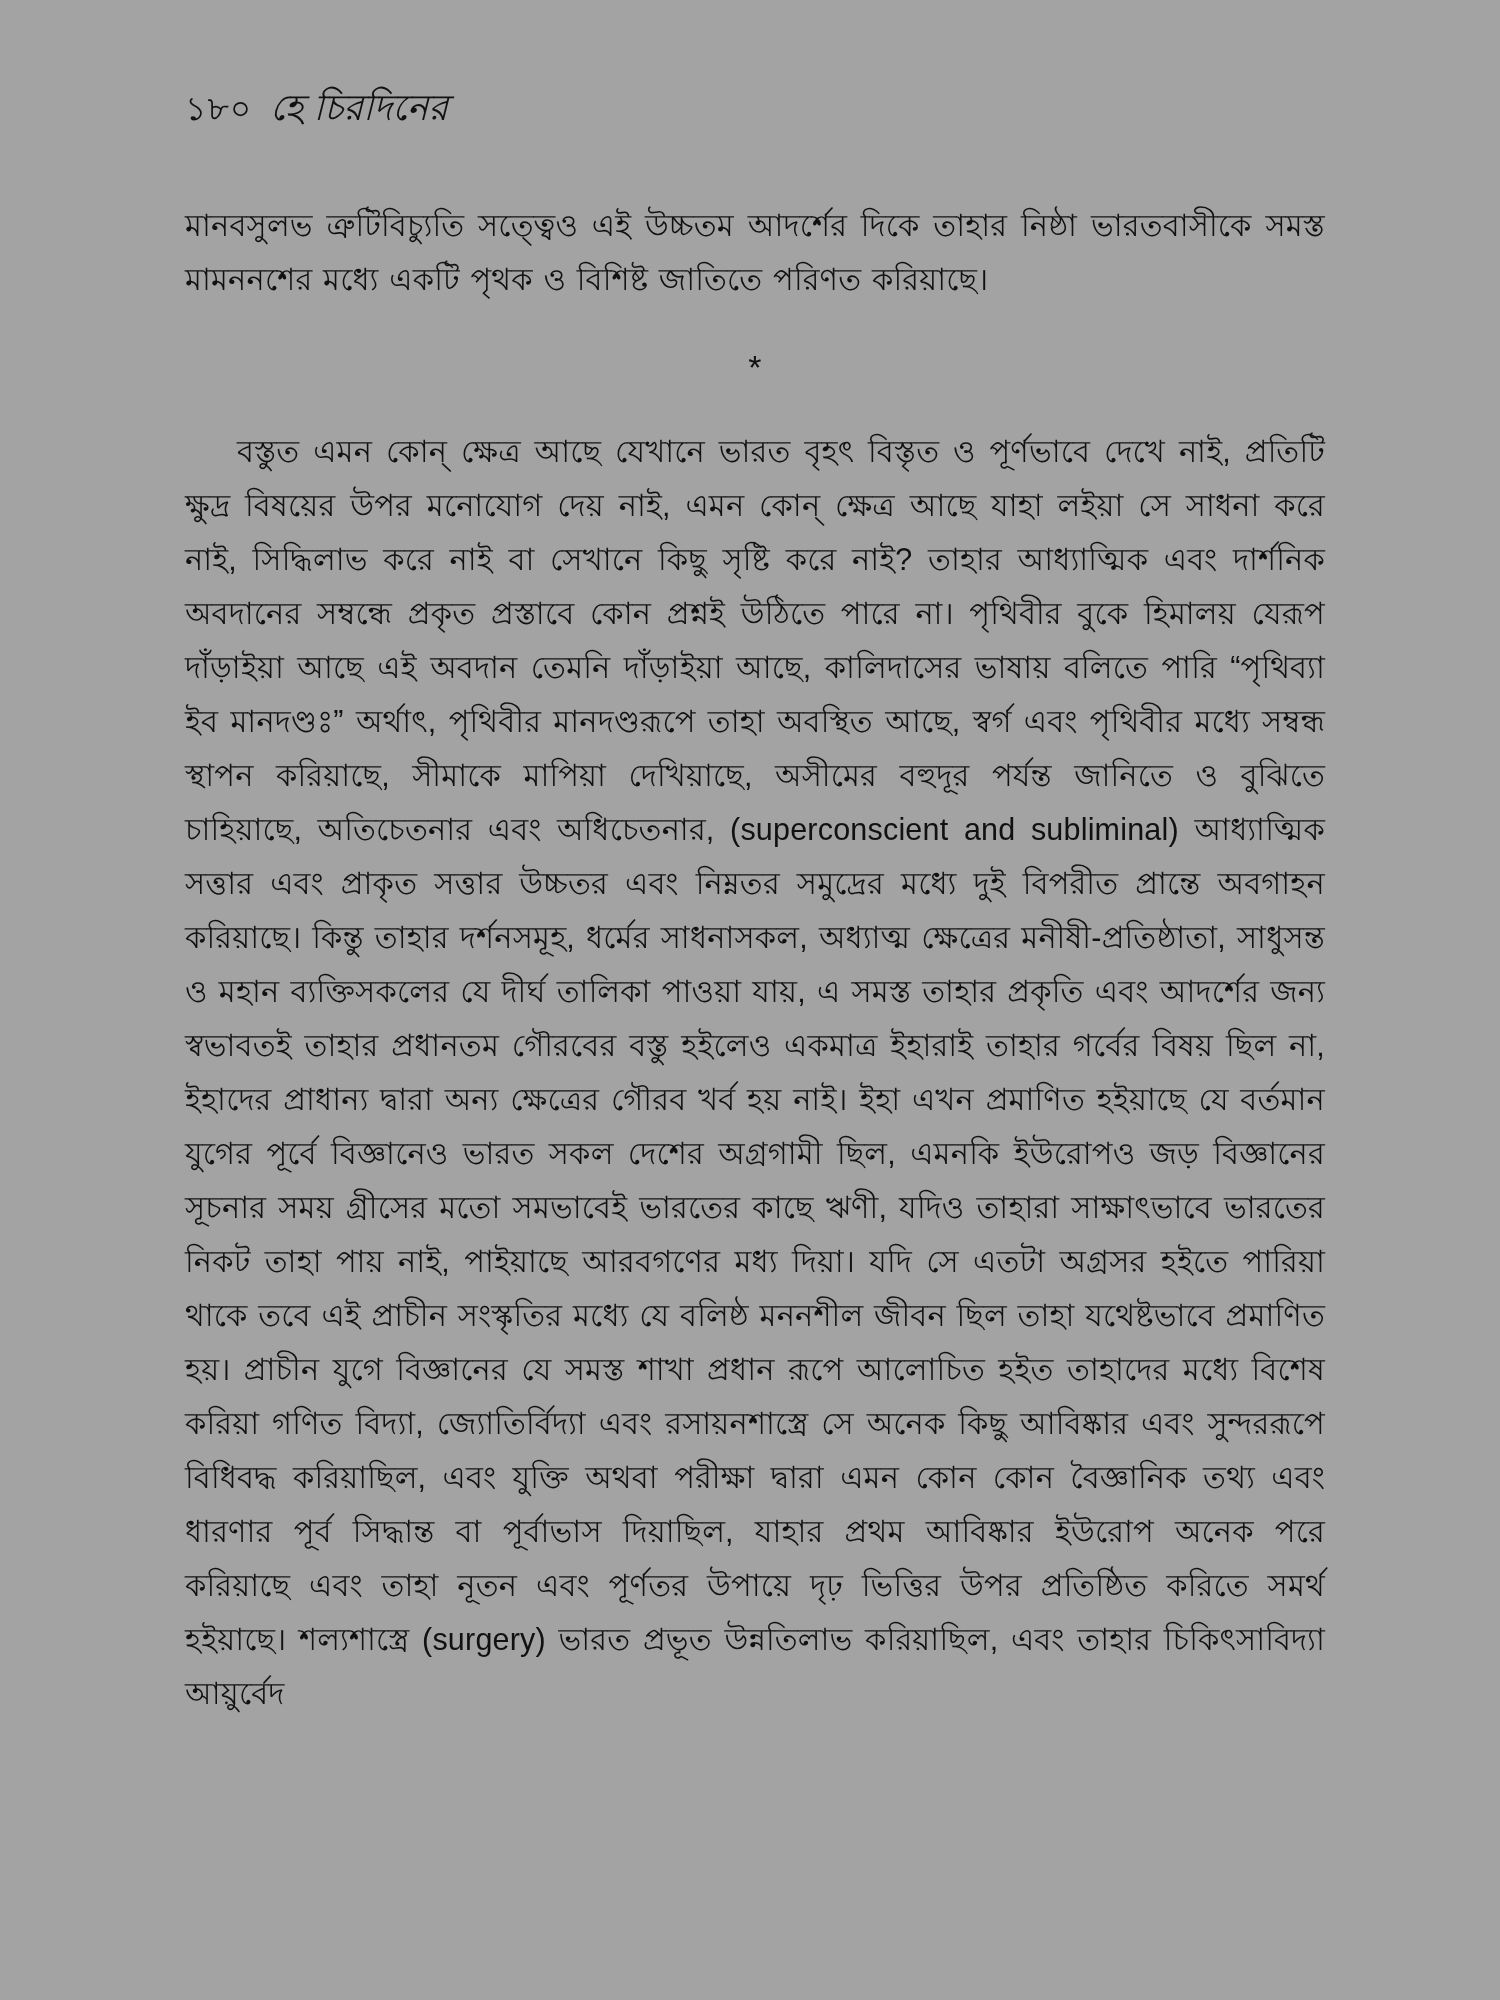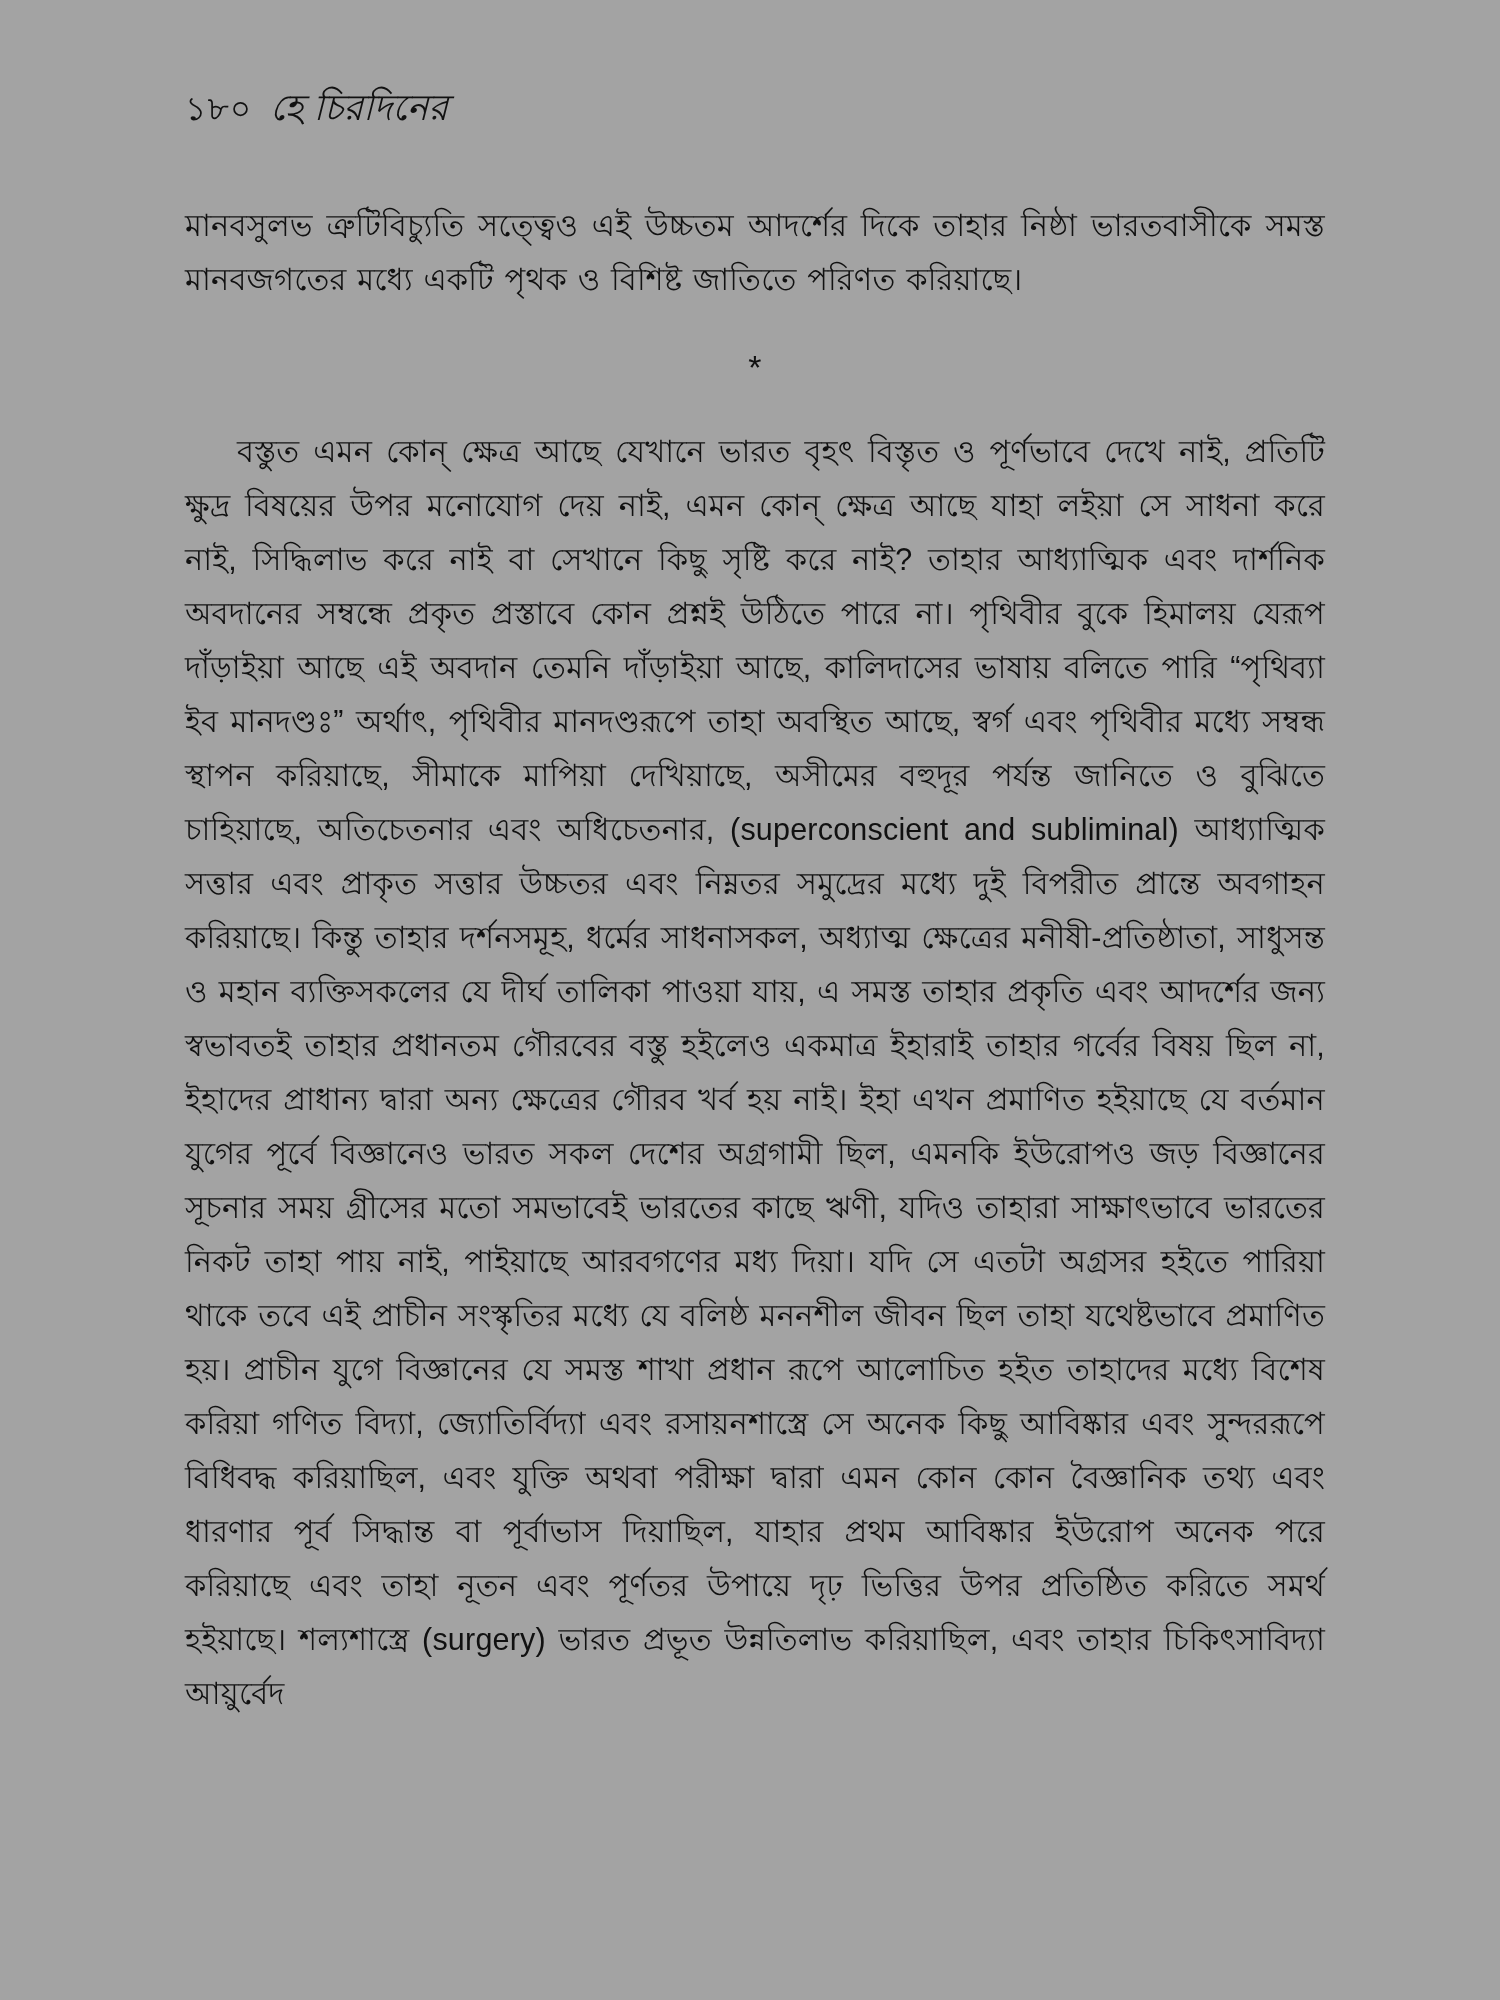--- a/index.html
+++ b/index.html
@@ -68,21 +68,21 @@
 
 <div class="page">
   <div class="page-inner">
 
     <div class="running-head">
       <span class="page-number">১৮০</span>
       <span class="head-title">হে চিরদিনের</span>
     </div>
 
     <div class="body-text">
-      <p class="para-1">মানবসুলভ ত্রুটিবিচ্যুতি সত্ত্বেও এই উচ্চতম আদর্শের দিকে তাহার নিষ্ঠা ভারতবাসীকে সমস্ত মানবজগতের মধ্যে একটি পৃথক ও বিশিষ্ট জাতিতে পরিণত করিয়াছে।</p>
+      <p class="para-1">মানবসুলভ ত্রুটিবিচ্যুতি সত্ত্বেও এই উচ্চতম আদর্শের দিকে তাহার নিষ্ঠা ভারতবাসীকে সমস্ত মামননশের মধ্যে একটি পৃথক ও বিশিষ্ট জাতিতে পরিণত করিয়াছে।</p>
 
       <div class="separator">*</div>
 
       <p class="para-2">বস্তুত এমন কোন্‌ ক্ষেত্র আছে যেখানে ভারত বৃহৎ বিস্তৃত ও পূর্ণভাবে দেখে নাই, প্রতিটি ক্ষুদ্র বিষয়ের উপর মনোযোগ দেয় নাই, এমন কোন্‌ ক্ষেত্র আছে যাহা লইয়া সে সাধনা করে নাই, সিদ্ধিলাভ করে নাই বা সেখানে কিছু সৃষ্টি করে নাই? তাহার আধ্যাত্মিক এবং দার্শনিক অবদানের সম্বন্ধে প্রকৃত প্রস্তাবে কোন প্রশ্নই উঠিতে পারে না। পৃথিবীর বুকে হিমালয় যেরূপ দাঁড়াইয়া আছে এই অবদান তেমনি দাঁড়াইয়া আছে, কালিদাসের ভাষায় বলিতে পারি “পৃথিব্যা ইব মানদণ্ডঃ” অর্থাৎ, পৃথিবীর মানদণ্ডরূপে তাহা অবস্থিত আছে, স্বর্গ এবং পৃথিবীর মধ্যে সম্বন্ধ স্থাপন করিয়াছে, সীমাকে মাপিয়া দেখিয়াছে, অসীমের বহুদূর পর্যন্ত জানিতে ও বুঝিতে চাহিয়াছে, অতিচেতনার এবং অধিচেতনার, (superconscient and subliminal) আধ্যাত্মিক সত্তার এবং প্রাকৃত সত্তার উচ্চতর এবং নিম্নতর সমুদ্রের মধ্যে দুই বিপরীত প্রান্তে অবগাহন করিয়াছে। কিন্তু তাহার দর্শনসমূহ, ধর্মের সাধনাসকল, অধ্যাত্ম ক্ষেত্রের মনীষী-প্রতিষ্ঠাতা, সাধুসন্ত ও মহান ব্যক্তিসকলের যে দীর্ঘ তালিকা পাওয়া যায়, এ সমস্ত তাহার প্রকৃতি এবং আদর্শের জন্য স্বভাবতই তাহার প্রধানতম গৌরবের বস্তু হইলেও একমাত্র ইহারাই তাহার গর্বের বিষয় ছিল না, ইহাদের প্রাধান্য দ্বারা অন্য ক্ষেত্রের গৌরব খর্ব হয় নাই। ইহা এখন প্রমাণিত হইয়াছে যে বর্তমান যুগের পূর্বে বিজ্ঞানেও ভারত সকল দেশের অগ্রগামী ছিল, এমনকি ইউরোপও জড় বিজ্ঞানের সূচনার সময় গ্রীসের মতো সমভাবেই ভারতের কাছে ঋণী, যদিও তাহারা সাক্ষাৎভাবে ভারতের নিকট তাহা পায় নাই, পাইয়াছে আরবগণের মধ্য দিয়া। যদি সে এতটা অগ্রসর হইতে পারিয়া থাকে তবে এই প্রাচীন সংস্কৃতির মধ্যে যে বলিষ্ঠ মননশীল জীবন ছিল তাহা যথেষ্টভাবে প্রমাণিত হয়। প্রাচীন যুগে বিজ্ঞানের যে সমস্ত শাখা প্রধান রূপে আলোচিত হইত তাহাদের মধ্যে বিশেষ করিয়া গণিত বিদ্যা, জ্যোতির্বিদ্যা এবং রসায়নশাস্ত্রে সে অনেক কিছু আবিষ্কার এবং সুন্দররূপে বিধিবদ্ধ করিয়াছিল, এবং যুক্তি অথবা পরীক্ষা দ্বারা এমন কোন কোন বৈজ্ঞানিক তথ্য এবং ধারণার পূর্ব সিদ্ধান্ত বা পূর্বাভাস দিয়াছিল, যাহার প্রথম আবিষ্কার ইউরোপ অনেক পরে করিয়াছে এবং তাহা নূতন এবং পূর্ণতর উপায়ে দৃঢ় ভিত্তির উপর প্রতিষ্ঠিত করিতে সমর্থ হইয়াছে। শল্যশাস্ত্রে (surgery) ভারত প্রভূত উন্নতিলাভ করিয়াছিল, এবং তাহার চিকিৎসাবিদ্যা আয়ুর্বেদ</p>
     </div>
 
   </div>
 </div>
 
 </body></html>

